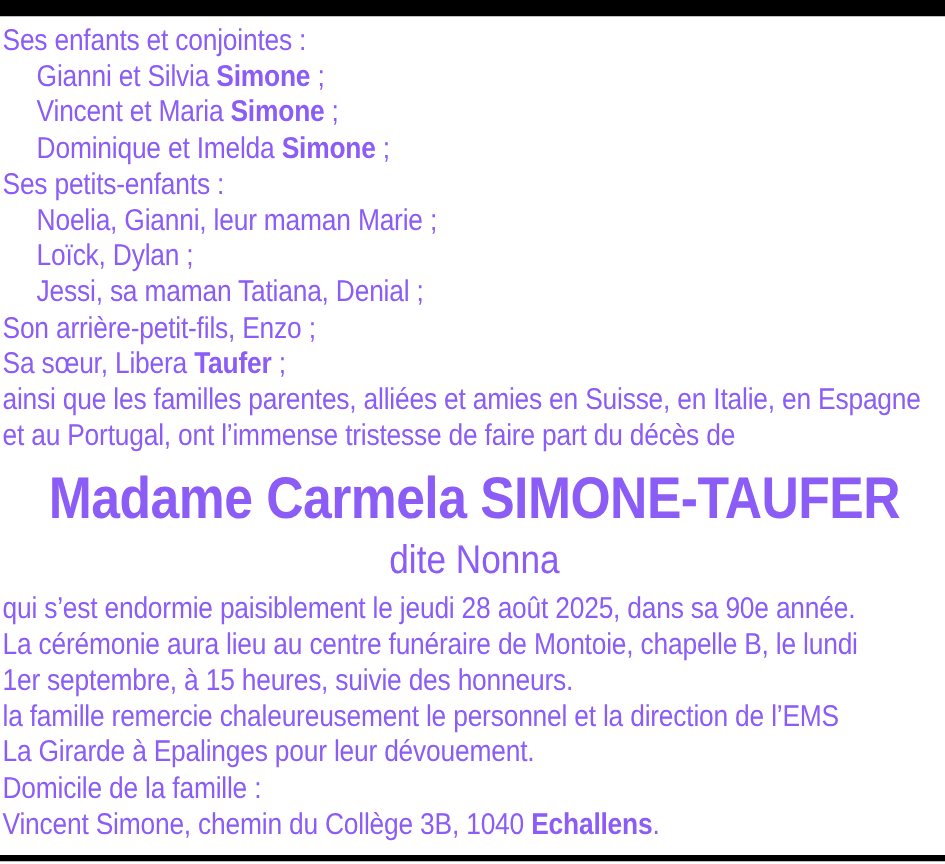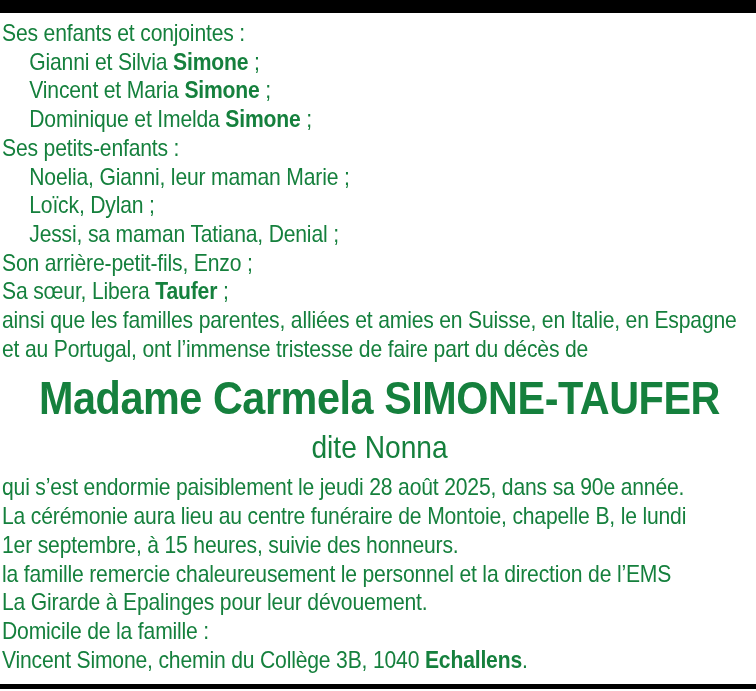--- a/index.html
+++ b/index.html
@@ -3,21 +3,21 @@
 <meta charset="utf-8">
 <style>
   html, body { margin: 0; padding: 0; background: #ffffff; }
   .page {
     position: relative;
     width: 756px;
     height: 691px;
     background: #ffffff;
     overflow: hidden;
     font-family: "Liberation Sans", sans-serif;
-    color: #15803d;
+    color: #8b5cf6;
   }
   .bar { position: absolute; left: 0; width: 756px; background: #000000; }
   .bar.top { top: 0; height: 13px; }
   .bar.bottom { top: 684px; height: 5px; }
   .content {
     position: absolute;
     top: 19px;
     left: 2px;
     width: 858px;              
     transform: scaleX(0.88);

